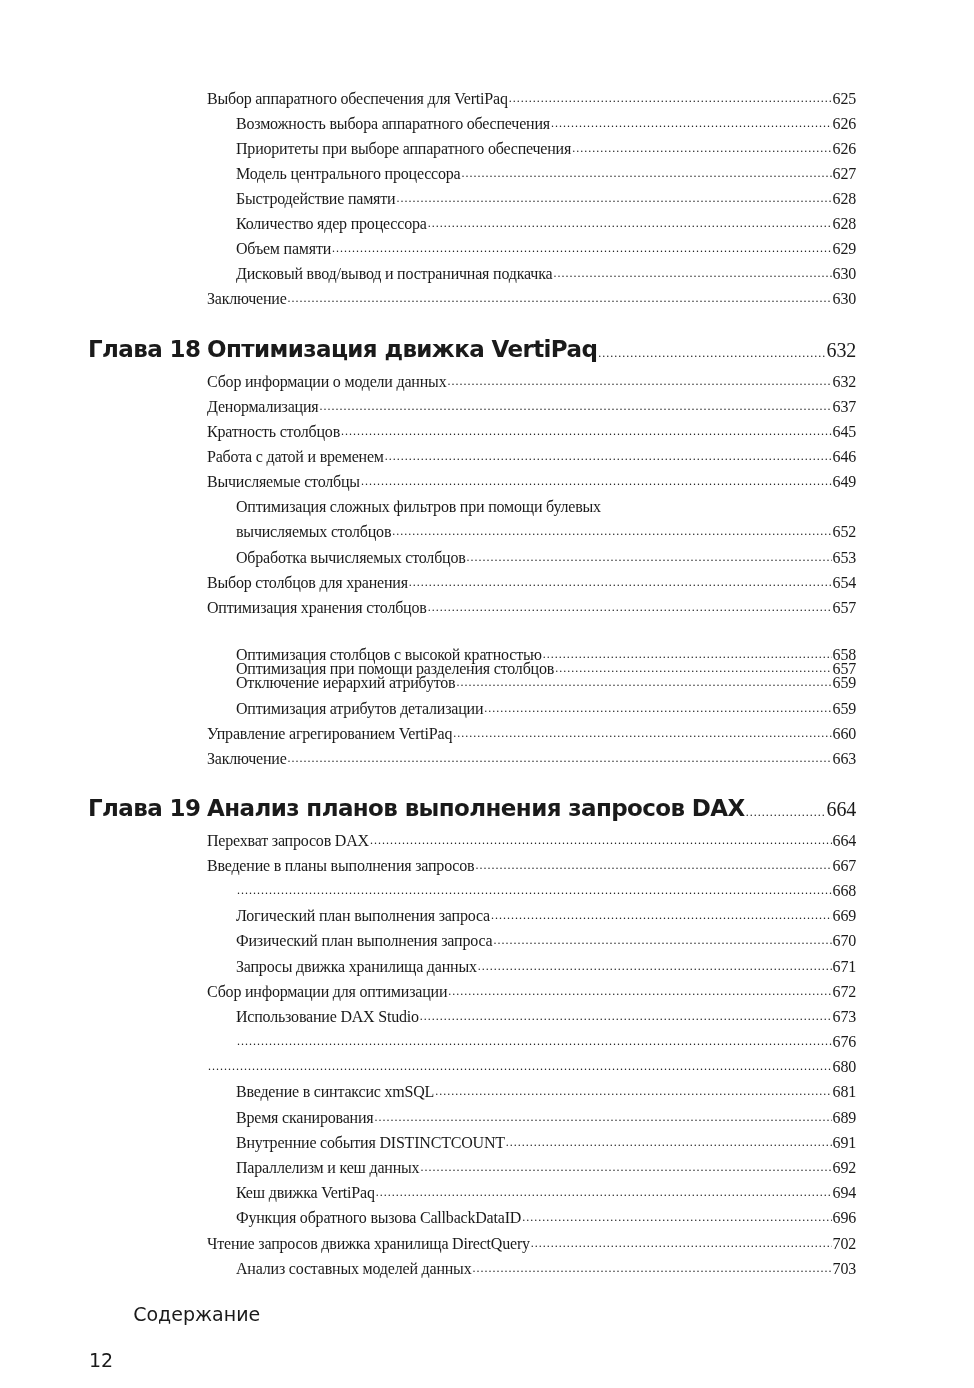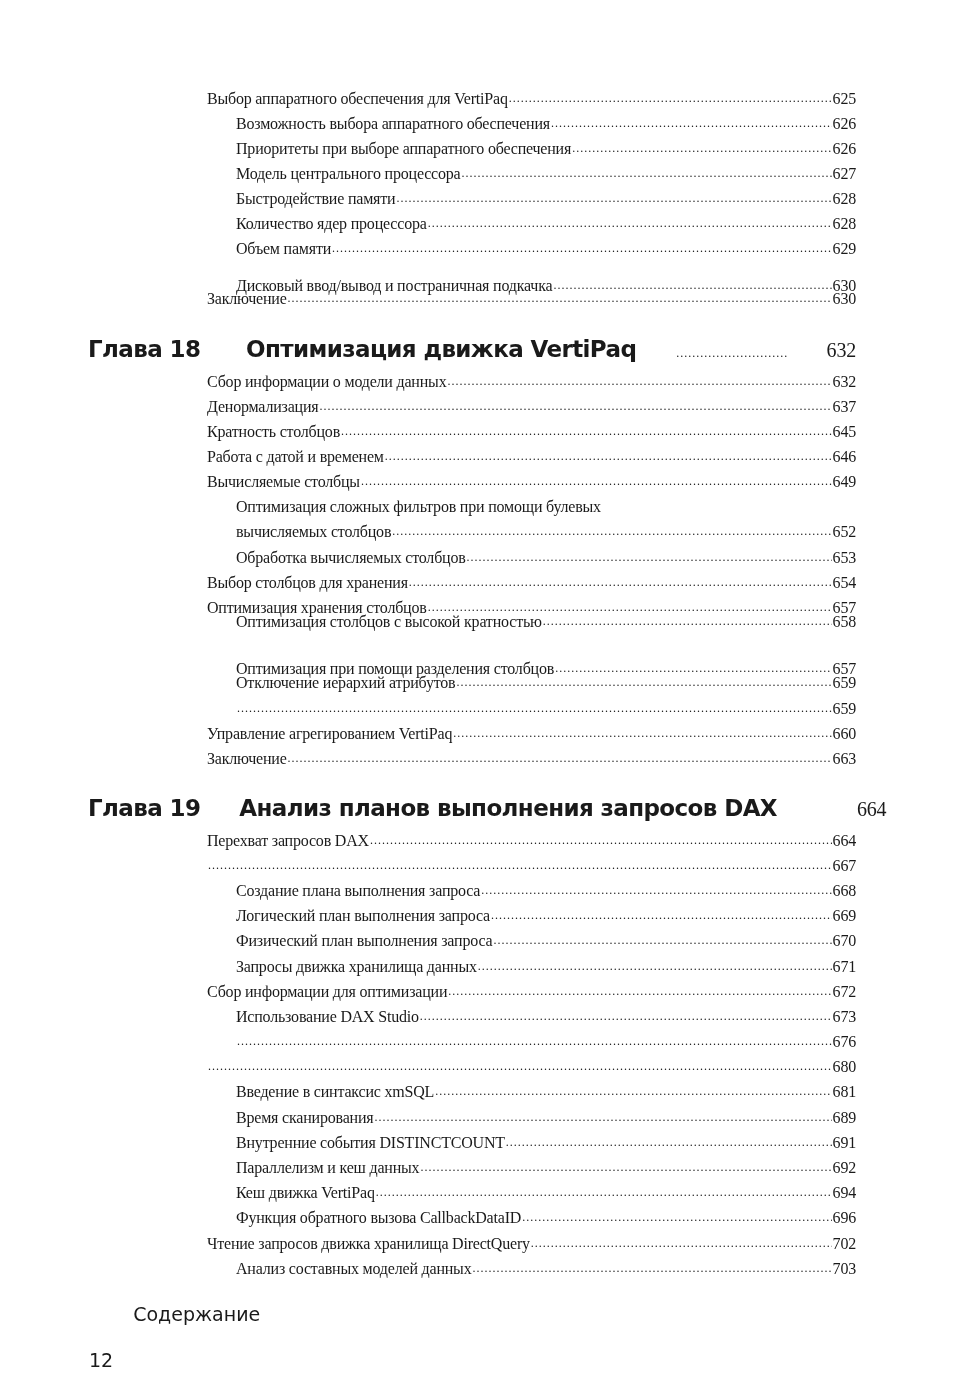--- a/index.html
+++ b/index.html
@@ -24,21 +24,20 @@
   .row .d::before {
     content: "....................................................................................................................................................................................................................";
   }
   .row .p { white-space: nowrap; }
   .chapter {
     position: absolute; left: 88px; width: 768px; height: 32px;
     display: flex; align-items: baseline;
     font-family: "DejaVu Sans", "Liberation Sans", sans-serif;
     font-weight: bold; font-size: 23px; line-height: 32px; color: #1a1a1a;
     letter-spacing: -0.6px;
-    gap: 39px;
   }
   .chapter .num { width: 119px; white-space: nowrap; }
   .chapter .t { white-space: nowrap; }
   .chapter .d {
     flex: 1; overflow: hidden; white-space: nowrap; margin: 0 1px;
     font-family: "Liberation Serif", serif; font-weight: normal;
     font-size: 12px; letter-spacing: 1px;
   }
   .chapter .d::before {
     content: "....................................................................................................................................................................................................................";
@@ -88,21 +87,21 @@
   <div class="row l2" style="top:211px">
       <span class="t">Количество ядер процессора</span>
       <span class="d"></span>
       <span class="p">628</span>
     </div>
   <div class="row l2" style="top:236px">
       <span class="t">Объем памяти</span>
       <span class="d"></span>
       <span class="p">629</span>
     </div>
-  <div class="row l2" style="top:273px">
+  <div class="row l2" style="top:261px">
       <span class="t">Дисковый ввод/вывод и постраничная подкачка</span>
       <span class="d"></span>
       <span class="p">630</span>
     </div>
   <div class="row l1" style="top:286px">
       <span class="t">Заключение</span>
       <span class="d"></span>
       <span class="p">630</span>
     </div>
 
@@ -159,31 +158,32 @@
   <div class="row l1" style="top:595px">
       <span class="t">Оптимизация хранения столбцов</span>
       <span class="d"></span>
       <span class="p">657</span>
     </div>
   <div class="row l2" style="top:656px">
       <span class="t">Оптимизация при помощи разделения столбцов</span>
       <span class="d"></span>
       <span class="p">657</span>
     </div>
-  <div class="row l2" style="top:609px">
+  <div class="row l2" style="top:642px">
       <span class="t">Оптимизация столбцов с высокой кратностью</span>
       <span class="d"></span>
       <span class="p">658</span>
     </div>
   <div class="row l2" style="top:670px">
       <span class="t">Отключение иерархий атрибутов</span>
       <span class="d"></span>
       <span class="p">659</span>
     </div>
   <div class="row l2" style="top:696px">
+      <span class="t">Оптимизация атрибутов детализации</span>
       <span class="d"></span>
       <span class="p">659</span>
     </div>
   <div class="row l1" style="top:721px">
       <span class="t">Управление агрегированием VertiPaq</span>
       <span class="d"></span>
       <span class="p">660</span>
     </div>
   <div class="row l1" style="top:746px">
       <span class="t">Заключение</span>
@@ -197,25 +197,25 @@
       <span class="d"></span>
       <span class="p">664</span>
     </div>
 
   <div class="row l1" style="top:828px">
       <span class="t">Перехват запросов DAX</span>
       <span class="d"></span>
       <span class="p">664</span>
     </div>
   <div class="row l1" style="top:853px">
+      <span class="t">Введение в планы выполнения запросов</span>
       <span class="d"></span>
       <span class="p">667</span>
     </div>
   <div class="row l2" style="top:878px">
-      <span class="t">Создание плана выполнения запроса</span>
       <span class="d"></span>
       <span class="p">668</span>
     </div>
   <div class="row l2" style="top:903px">
       <span class="t">Логический план выполнения запроса</span>
       <span class="d"></span>
       <span class="p">669</span>
     </div>
   <div class="row l2" style="top:928px">
       <span class="t">Физический план выполнения запроса</span>

